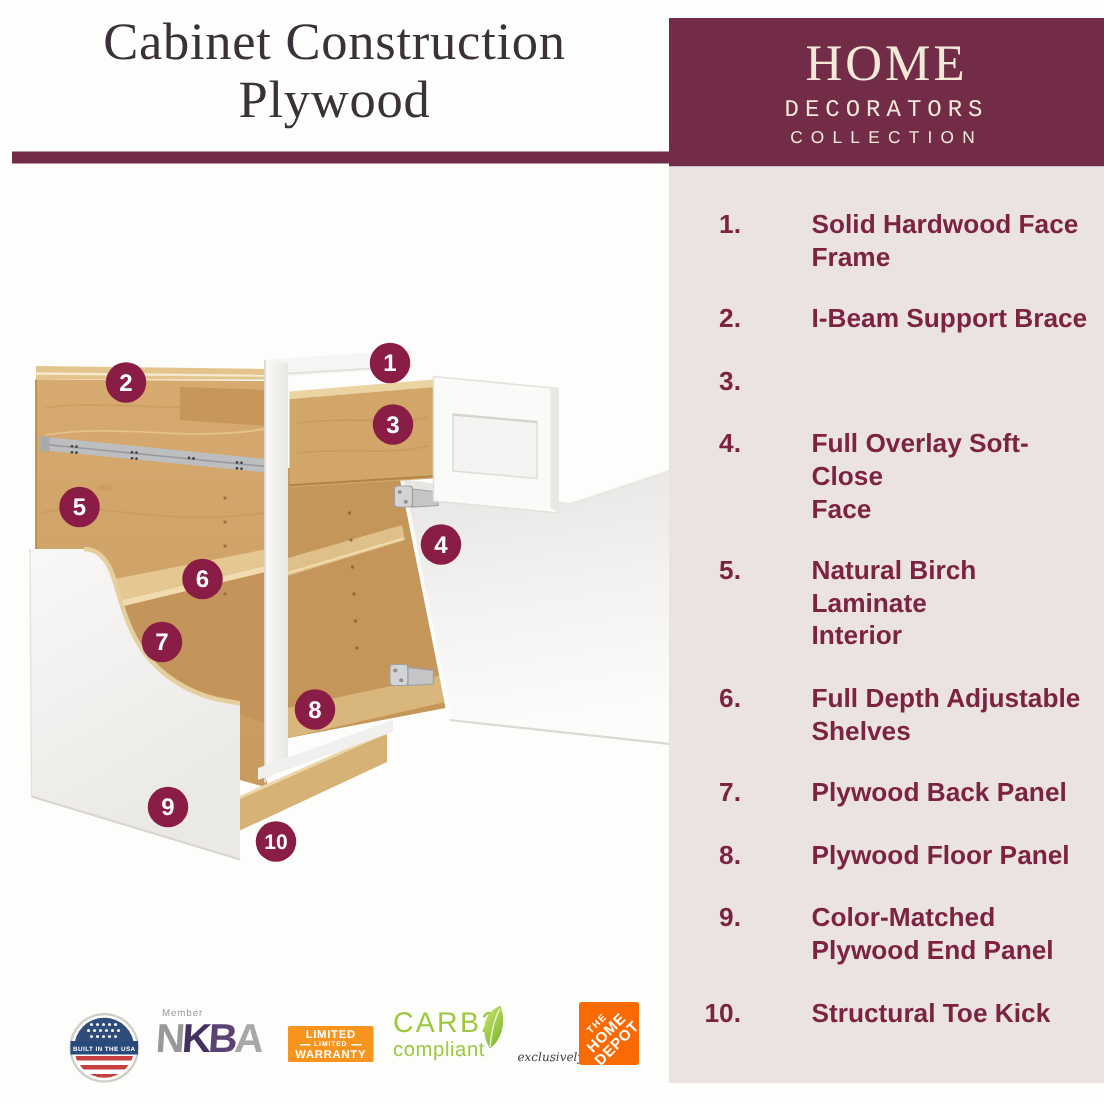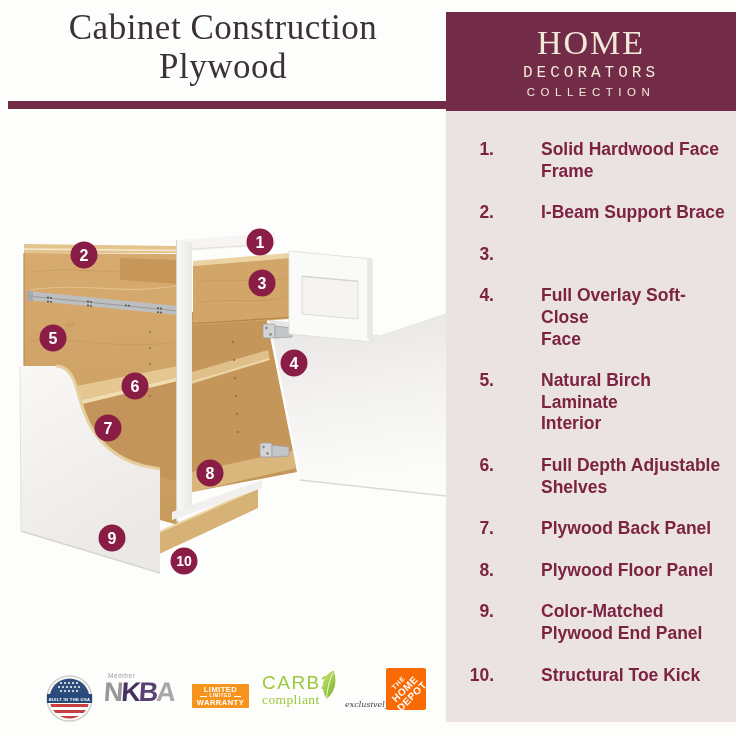--- a/index.html
+++ b/index.html
@@ -32,21 +32,21 @@
   .nkba .member{font-size:6.5px;color:#9a9a9c;letter-spacing:.6px;margin-left:4px;}
   .nkba .letters{font-weight:bold;font-size:27px;line-height:26px;letter-spacing:-2px;transform:skewX(-4deg);}
   .nkba .ln{color:#98989b;}.nkba .lk{color:#443160;}.nkba .lb{color:#5a4273;}.nkba .la{color:#a7a7aa;}
   .warranty{position:absolute;left:192px;top:24px;width:57px;height:24px;background:#f7941d;border-radius:1px;
     display:flex;flex-direction:column;align-items:center;justify-content:center;color:#fff;font-weight:bold;}
   .warranty .w1,.warranty .w3{font-size:7.5px;letter-spacing:.5px;line-height:7.5px;}
   .warranty .w2{font-size:4.5px;letter-spacing:.6px;line-height:5.5px;display:flex;align-items:center;gap:2px;}
   .warranty .w2::before,.warranty .w2::after{content:"";width:7px;height:1px;background:#fff;}
   .carb{position:absolute;left:262px;top:13px;color:#9cc83c;}
   .carb .c1{font-size:19px;letter-spacing:1.5px;line-height:19px;}
-  .carb .c2{font-size:13.5px;letter-spacing:.4px;margin-top:0px;font-family:Liberation Serif, serif;}
+  .carb .c2{font-size:13.5px;letter-spacing:.4px;margin-top:0px;}
   .leaf{position:absolute;left:318px;top:8px;transform:rotate(10deg);}
   .excl{position:absolute;left:345px;top:40px;font:italic 8px "DejaVu Serif",serif;color:#444;}
   .thd{position:absolute;left:386px;top:8px;width:40px;height:42px;background:#f96904;border-radius:2px;
     overflow:hidden;}
   .thd-rot{position:absolute;left:-9px;top:9px;width:58px;transform:rotate(-45deg);
     display:flex;flex-direction:column;align-items:center;color:#fff;font-weight:bold;line-height:1;}
   .thd-rot .t1{font-size:6.5px;letter-spacing:1px;}
   .thd-rot .t2,.thd-rot .t3{font-size:10px;letter-spacing:.5px;}
 </style>
 </head>

